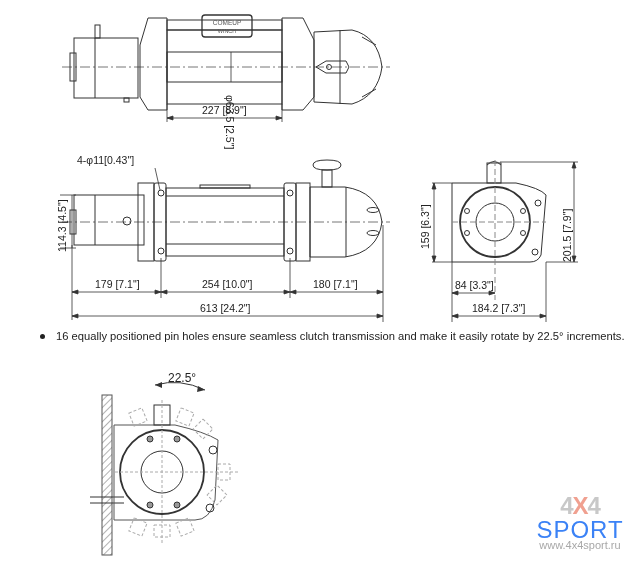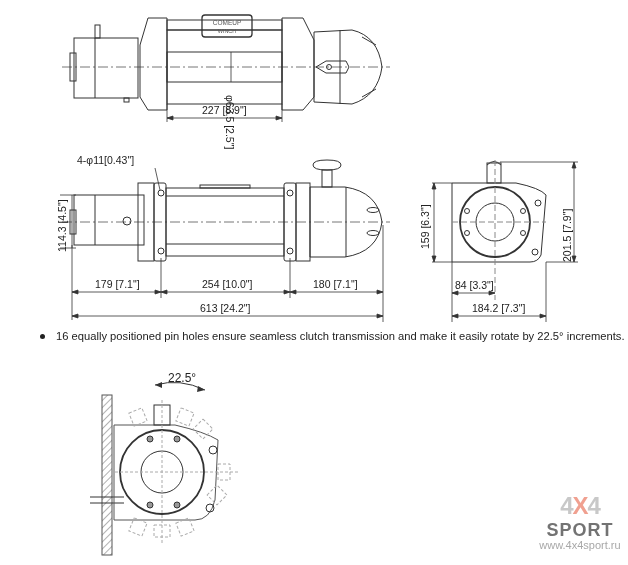--- a/index.html
+++ b/index.html
@@ -5,21 +5,21 @@
     html,body{margin:0;padding:0;background:#fff;}
     body{width:628px;height:565px;position:relative;overflow:hidden;font-family:"Liberation Sans",sans-serif;}
     svg{position:absolute;left:0;top:0;}
     .dim{font-family:"Liberation Sans",sans-serif;font-size:10.5px;fill:#222;}
     .bullet-line{position:absolute;left:40px;top:330px;font-size:11.2px;color:#222;white-space:nowrap;font-family:"Liberation Sans",sans-serif;}
     .bullet-dot{display:inline-block;width:5px;height:5px;border-radius:50%;background:#222;margin-right:11px;vertical-align:middle;position:relative;top:-1px;}
     .logo{position:absolute;left:535px;top:492px;width:90px;text-align:center;}
     .logo-top{font-family:"Liberation Sans",sans-serif;font-weight:bold;font-size:24px;line-height:28px;letter-spacing:-1px;}
     .logo-4{color:#c8c8c8;}
     .logo-x{color:#f0a090;}
-    .logo-sport{font-family:"Liberation Sans",sans-serif;font-weight:bold;font-size:18px;color:#737373;line-height:20px;letter-spacing:1px;}
+    .logo-sport{font-family:"Liberation Sans",sans-serif;font-weight:normal;font-size:24px;color:#3b82f6;line-height:20px;letter-spacing:1px;}
     .logo-url{font-family:"Liberation Sans",sans-serif;font-size:11px;color:#a8a8a8;line-height:10px;}
   </style>
 </head>
 <body>
 
 <svg width="628" height="565" viewBox="0 0 628 565" xmlns="http://www.w3.org/2000/svg">
   <defs>
     <pattern id="hatch" width="5" height="5" patternUnits="userSpaceOnUse" patternTransform="rotate(45)">
       <line x1="0" y1="0" x2="0" y2="5" stroke="#666" stroke-width="1"></line>
     </pattern>

